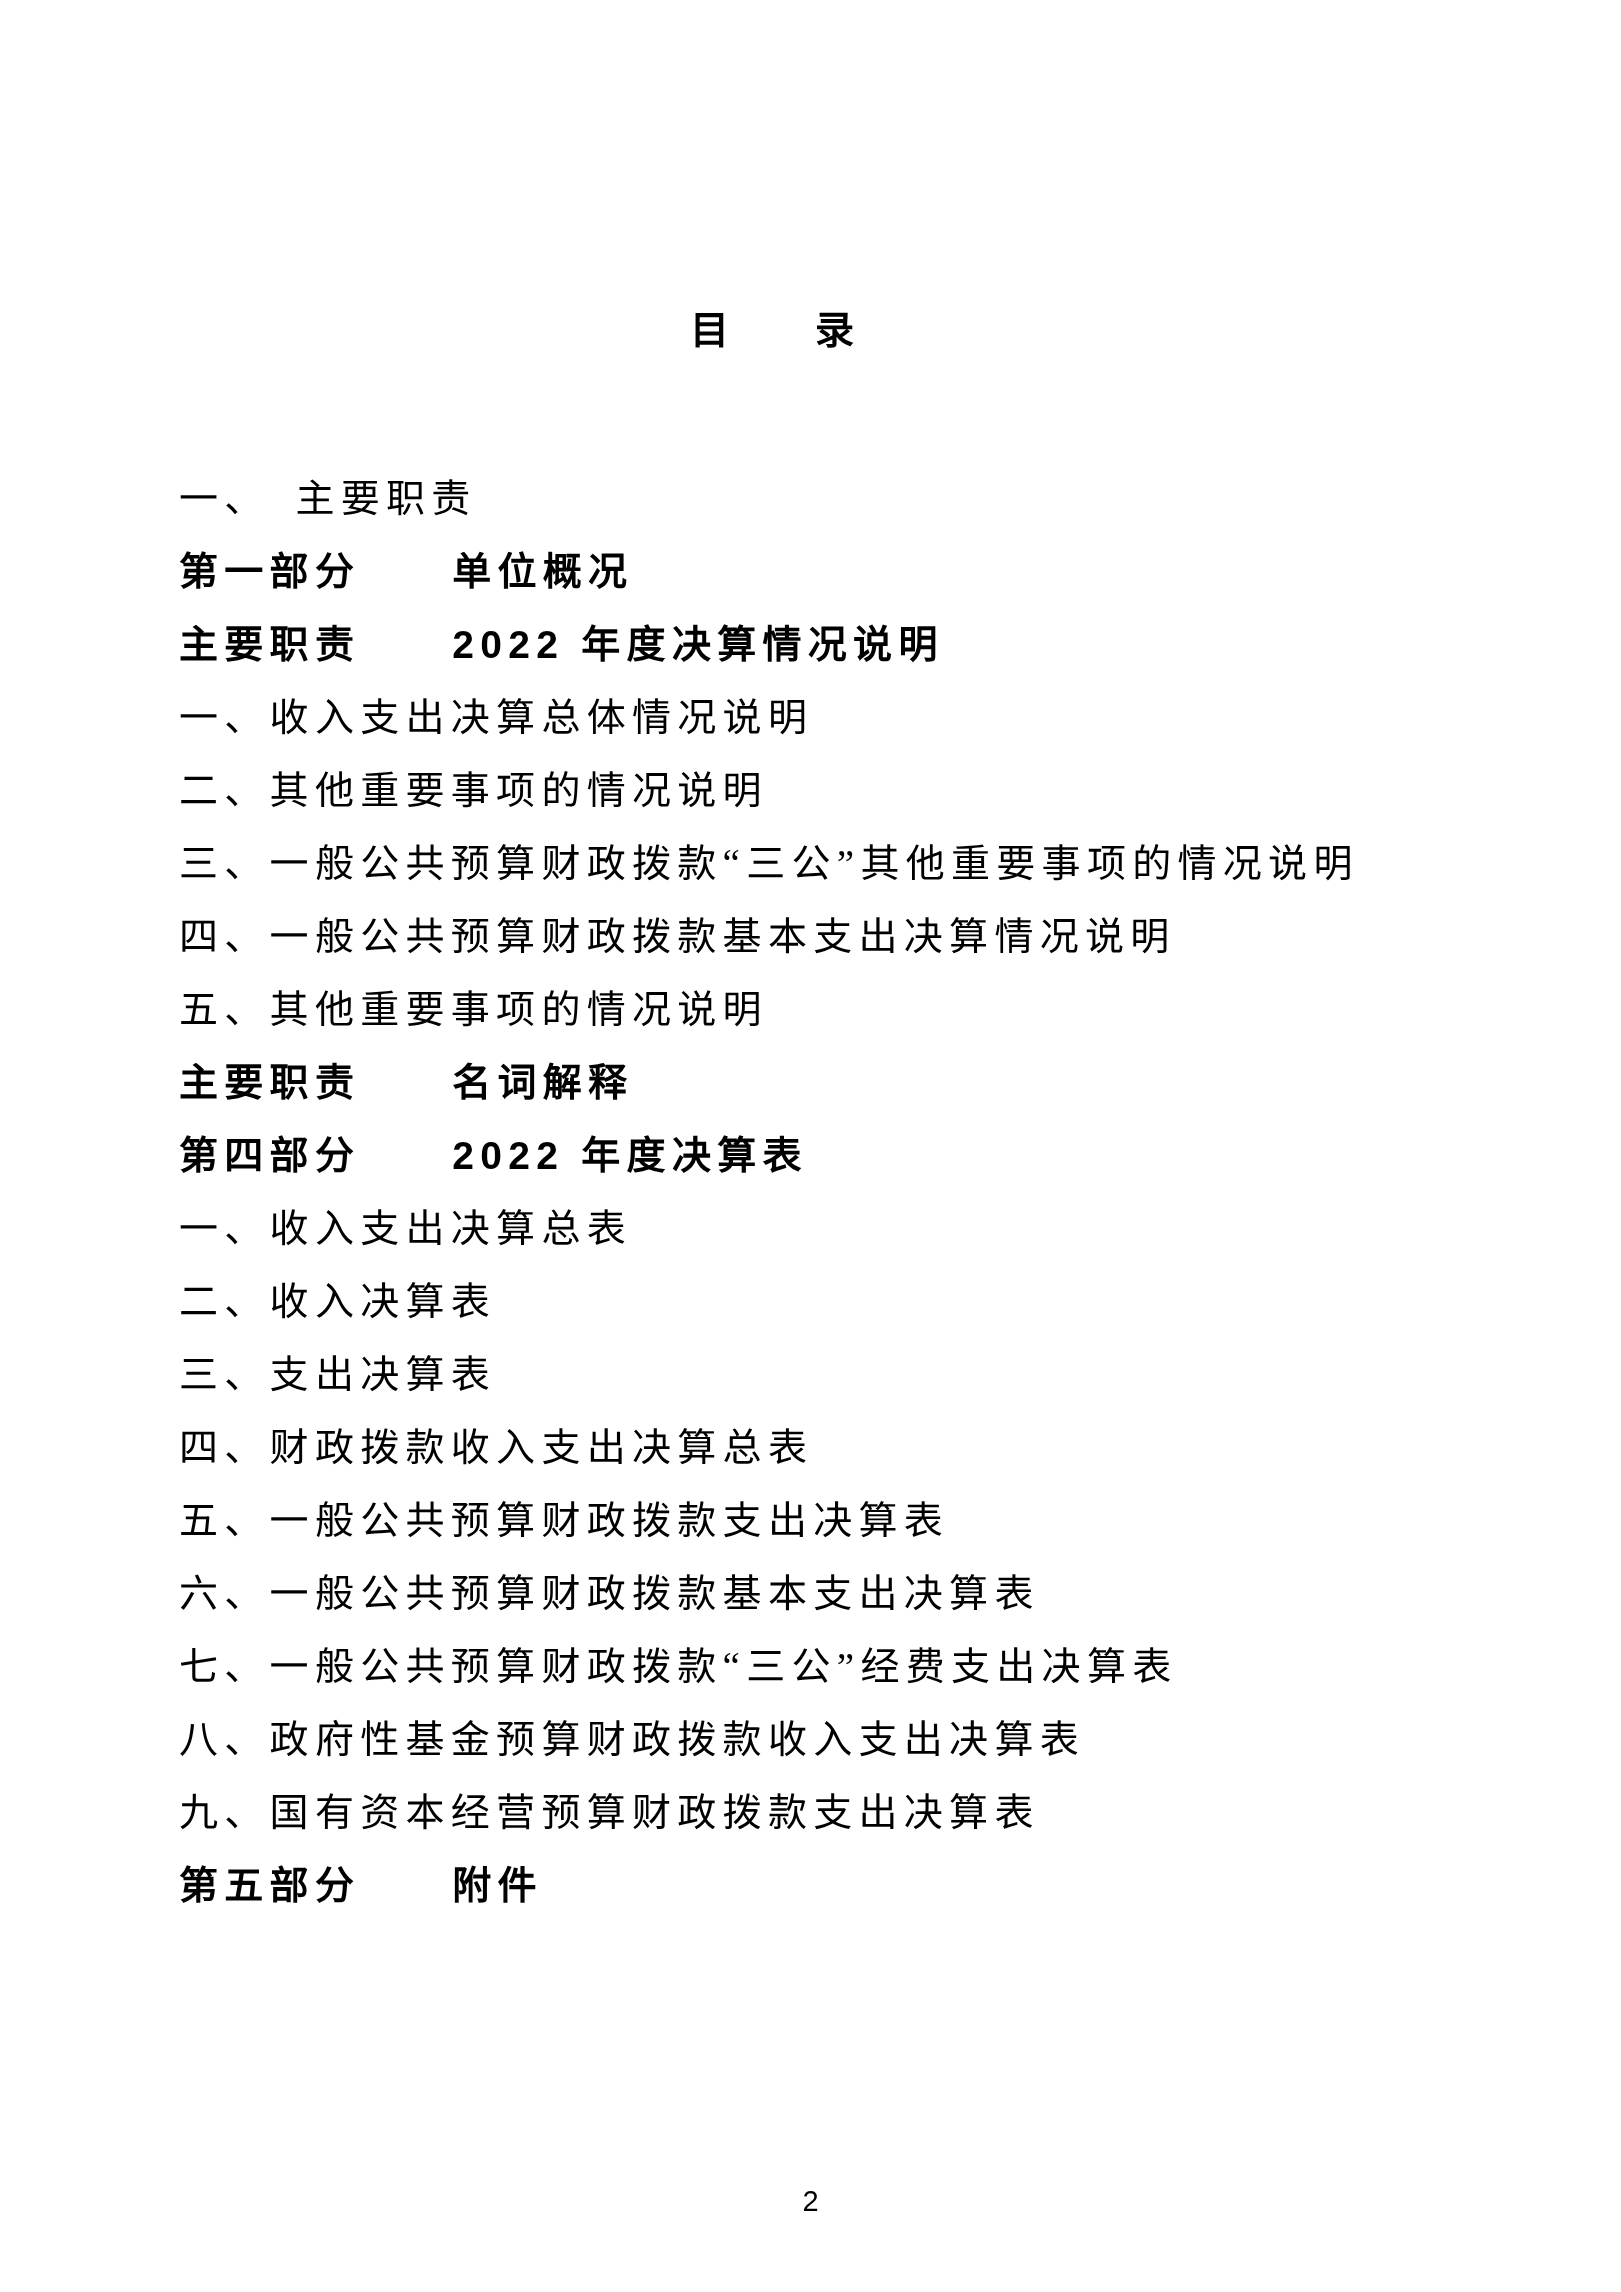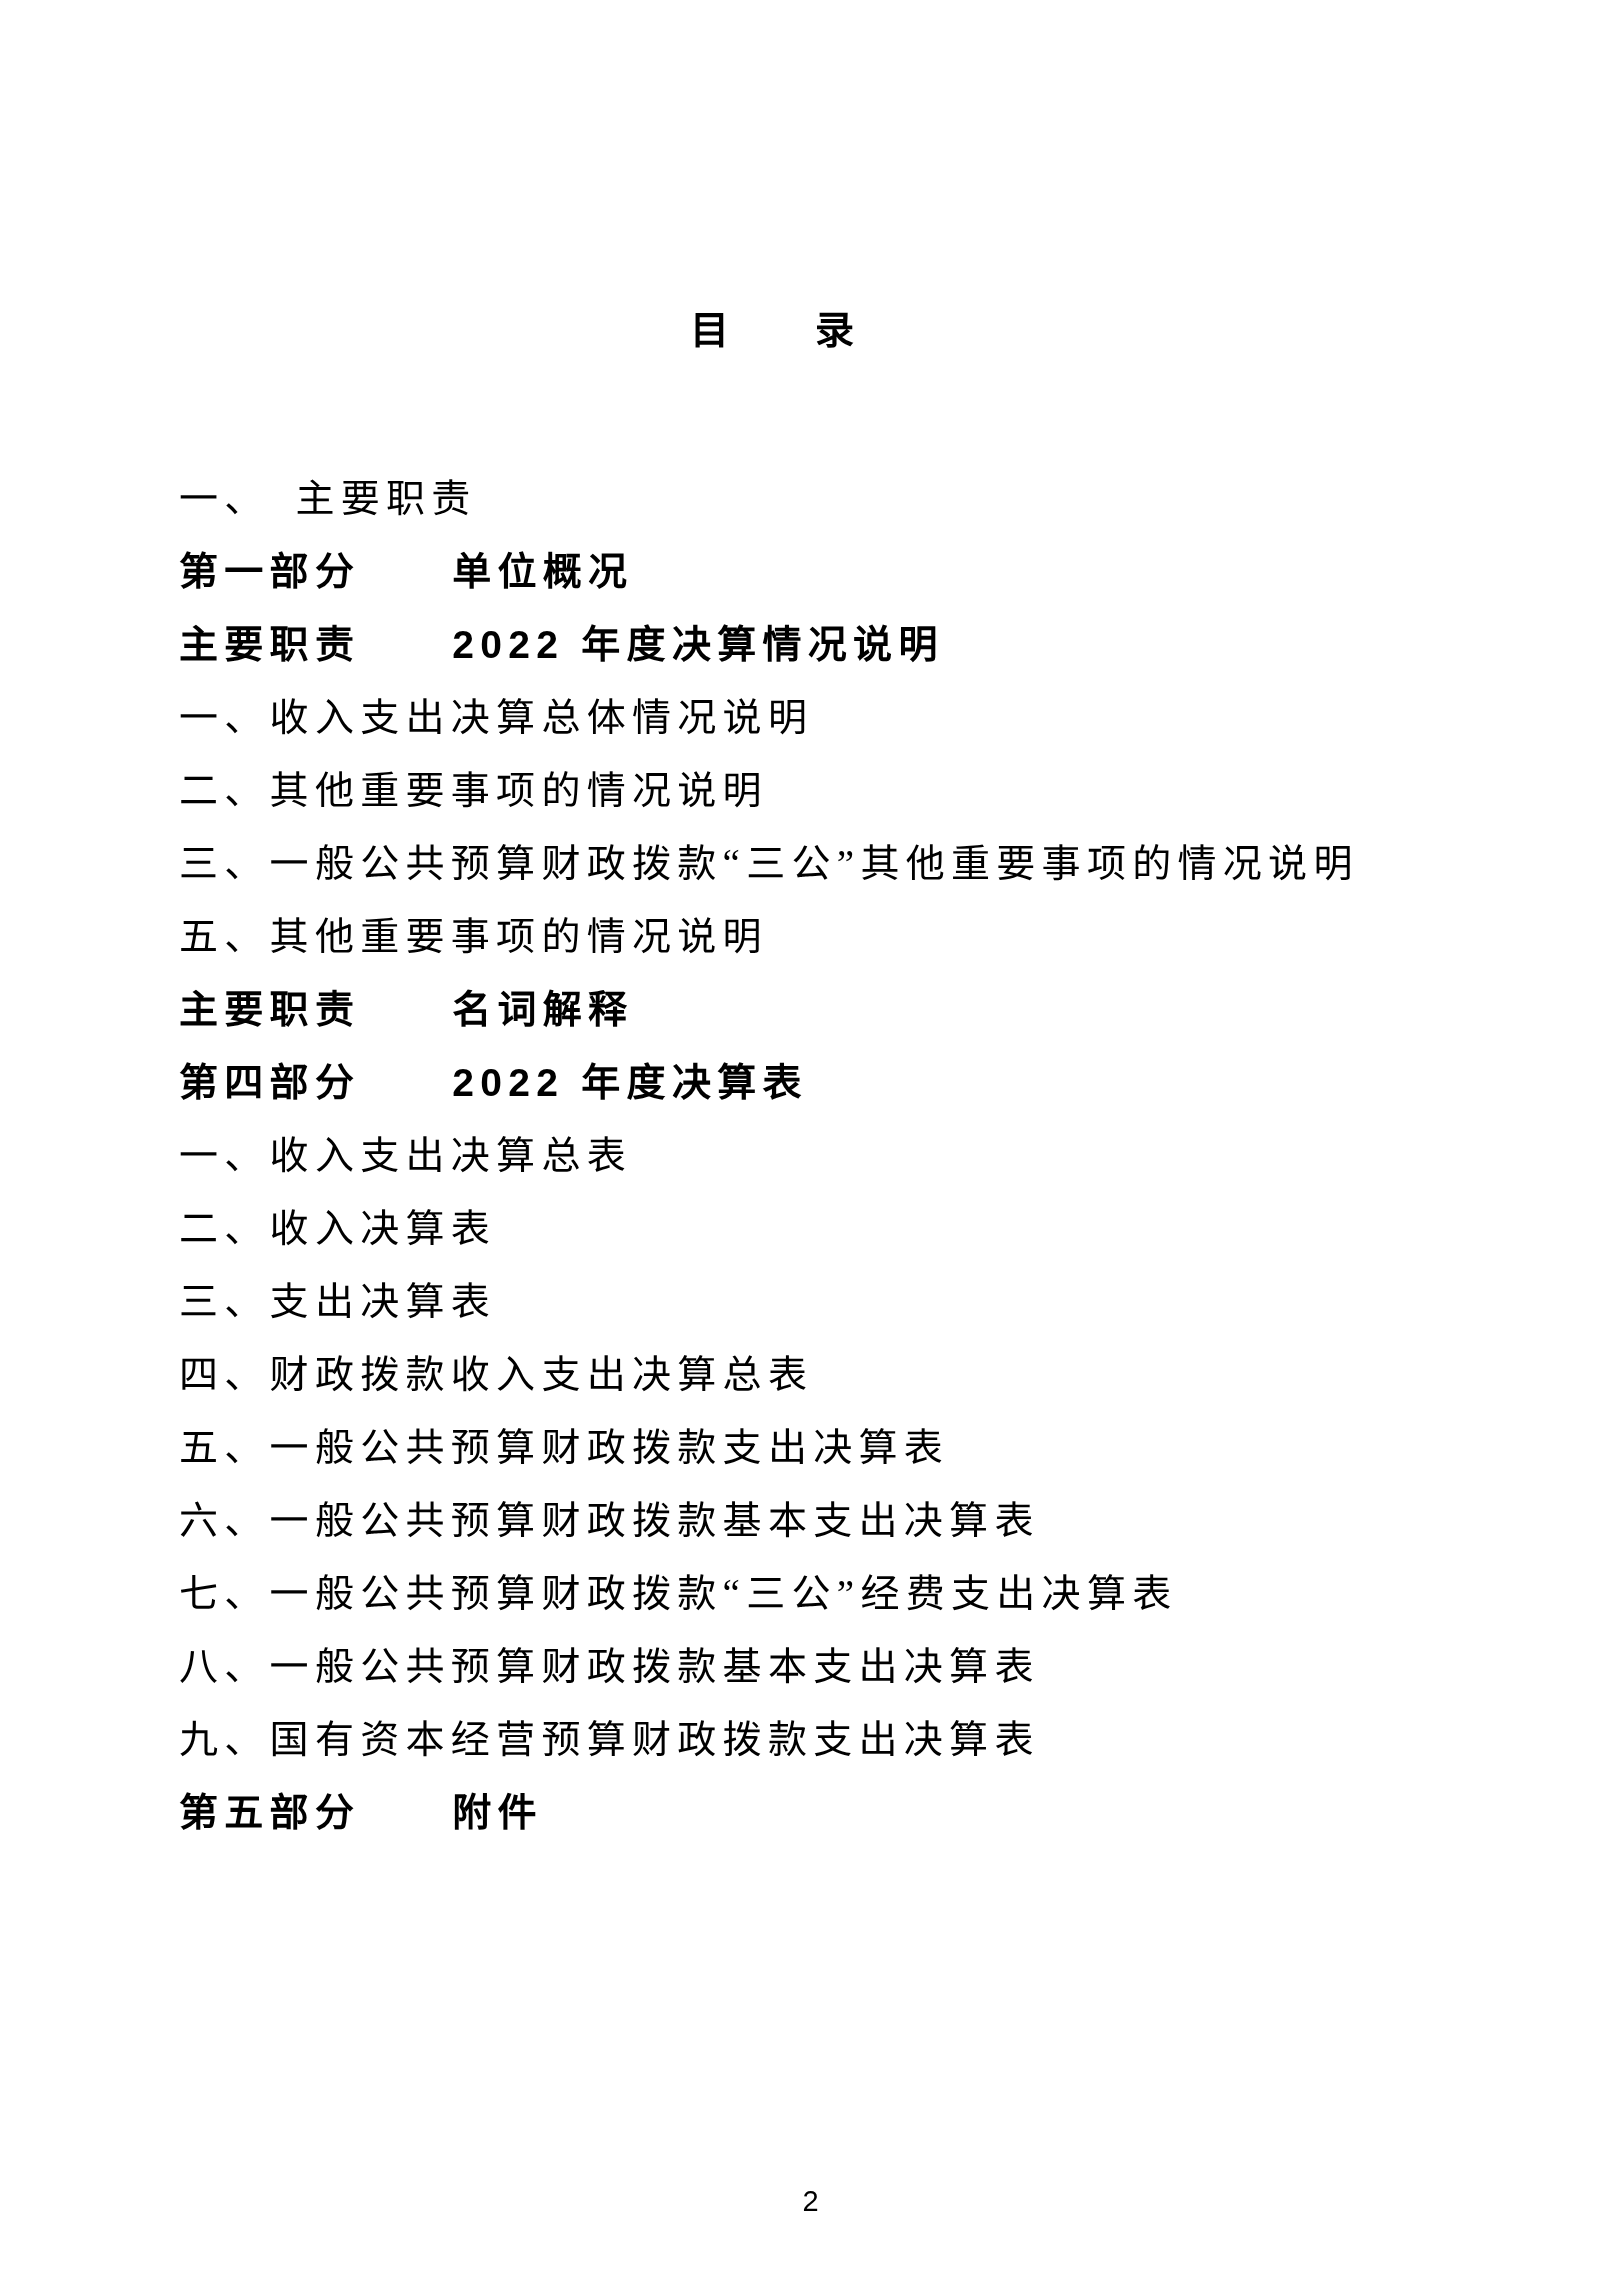--- a/index.html
+++ b/index.html
@@ -82,20 +82,21 @@
   <div class="toc-line heading">
     <span class="h-num">主要职责</span><span class="h-label">2022 年度决算情况说明</span>
   </div>
 
   <div class="toc-line item">一、收入支出决算总体情况说明</div>
 
   <div class="toc-line item">二、其他重要事项的情况说明</div>
 
   <div class="toc-line item">三、一般公共预算财政拨款“三公”其他重要事项的情况说明</div>
 
+  <div class="toc-line item">四、一般公共预算财政拨款基本支出决算情况说明</div>
 
   <div class="toc-line item">五、其他重要事项的情况说明</div>
 
   <div class="toc-line heading">
     <span class="h-num">主要职责</span><span class="h-label">名词解释</span>
   </div>
 
   <div class="toc-line heading">
     <span class="h-num">第四部分</span><span class="h-label">2022 年度决算表</span>
   </div>
@@ -107,21 +108,21 @@
   <div class="toc-line item">三、支出决算表</div>
 
   <div class="toc-line item">四、财政拨款收入支出决算总表</div>
 
   <div class="toc-line item">五、一般公共预算财政拨款支出决算表</div>
 
   <div class="toc-line item">六、一般公共预算财政拨款基本支出决算表</div>
 
   <div class="toc-line item">七、一般公共预算财政拨款“三公”经费支出决算表</div>
 
-  <div class="toc-line item">八、一般公共预算财政拨款基本支出决算表</div>
+  <div class="toc-line item">八、政府性基金预算财政拨款收入支出决算表</div>
 
   <div class="toc-line item">九、国有资本经营预算财政拨款支出决算表</div>
 
   <div class="toc-line heading">
     <span class="h-num">第五部分</span><span class="h-label">附件</span>
   </div>
 </nav>
 
   <footer class="page-number">2</footer>
 </main>

